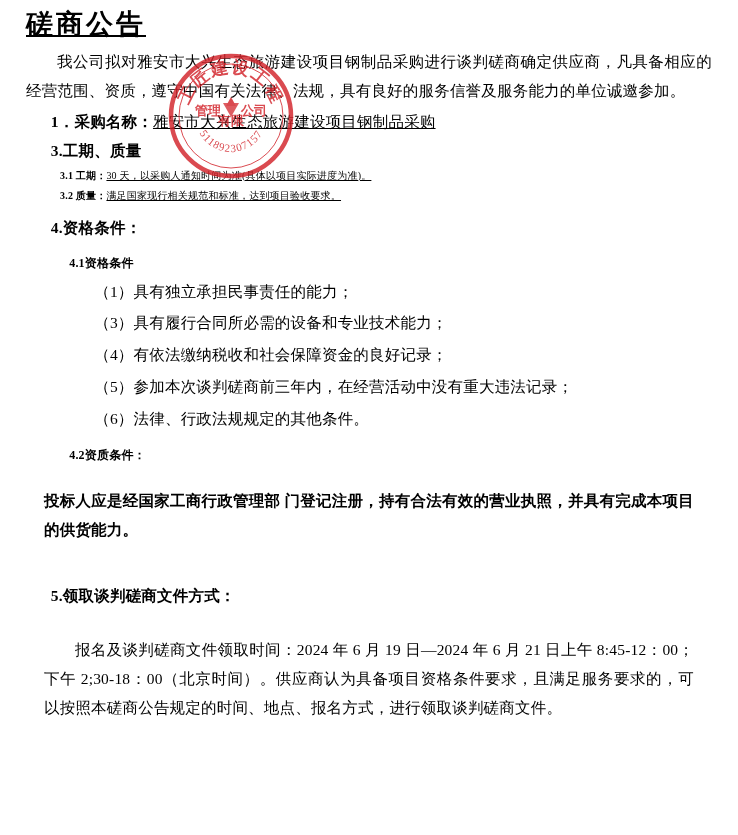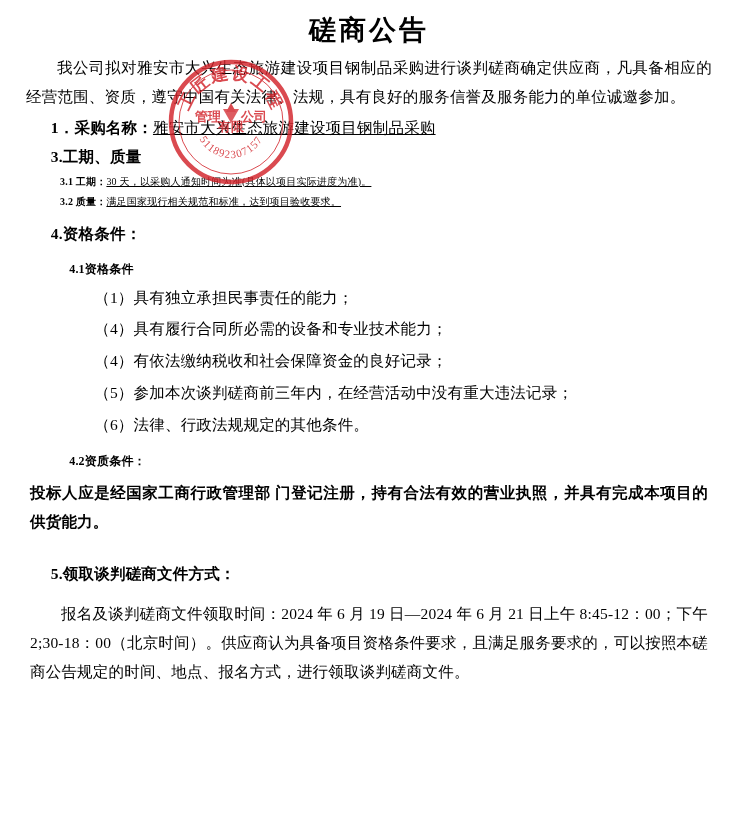--- a/index.html
+++ b/index.html
@@ -15,27 +15,28 @@
     color: #000000;
   }
   .page {
     position: relative;
     width: 738px;
     height: 835px;
     box-sizing: border-box;
     padding: 0 26px;
   }
   .doc-title {
-    text-align: center;
+    text-align: left;
     font-family: "Liberation Serif", serif;
     font-size: 27px;
     font-weight: bold;
     letter-spacing: 3px;
-    margin: 14px 0 8px 0;
+    margin: 8px 0 8px 0;
     line-height: 1.2;
+    text-decoration: underline;
   }
   .para {
     font-size: 15.5px;
     line-height: 1.82;
     text-align: justify;
     margin: 0;
     letter-spacing: 0.2px;
   }
   .indent2 {
     text-indent: 2em;
@@ -89,21 +90,21 @@
     margin: 7px 0 0 0;
     padding-left: 2.9em;
     text-indent: -1.3em;
     font-weight: bold;
   }
   .block-para {
     font-size: 15.5px;
     line-height: 1.88;
     letter-spacing: 0.2px;
     text-align: justify;
-    margin: 4px;
+    margin: 18px;
   }
   .gap-s { height: 6px; }
   .gap-m { height: 12px; }
 
   
   .seal {
     position: absolute;
     left: 168px;
     top: 45px;
     width: 126px;
@@ -143,21 +144,21 @@
 
   <p class="sec-head">
     <span>4.</span><span>资格条件：</span>
   </p>
 
   <p class="sub-head">
     <span>4.1</span><span>资格条件</span>
   </p>
 
   <p class="sub-item">（1）具有独立承担民事责任的能力；</p>
-  <p class="sub-item">（4）具有履行合同所必需的设备和专业技术能力；</p>
+  <p class="sub-item">（3）具有履行合同所必需的设备和专业技术能力；</p>
   <p class="sub-item">（4）有依法缴纳税收和社会保障资金的良好记录；</p>
   <p class="sub-item">（5）参加本次谈判磋商前三年内，在经营活动中没有重大违法记录；</p>
   <p class="sub-item">（6）法律、行政法规规定的其他条件。</p>
 
   <p class="sub-head">
     <span>4.2</span><span>资质条件：</span>
   </p>
 
   <p class="block-para b">投标人应是经国家工商行政管理部 门登记注册，持有合法有效的营业执照，并具有完成本项目的供货能力。</p>
 

